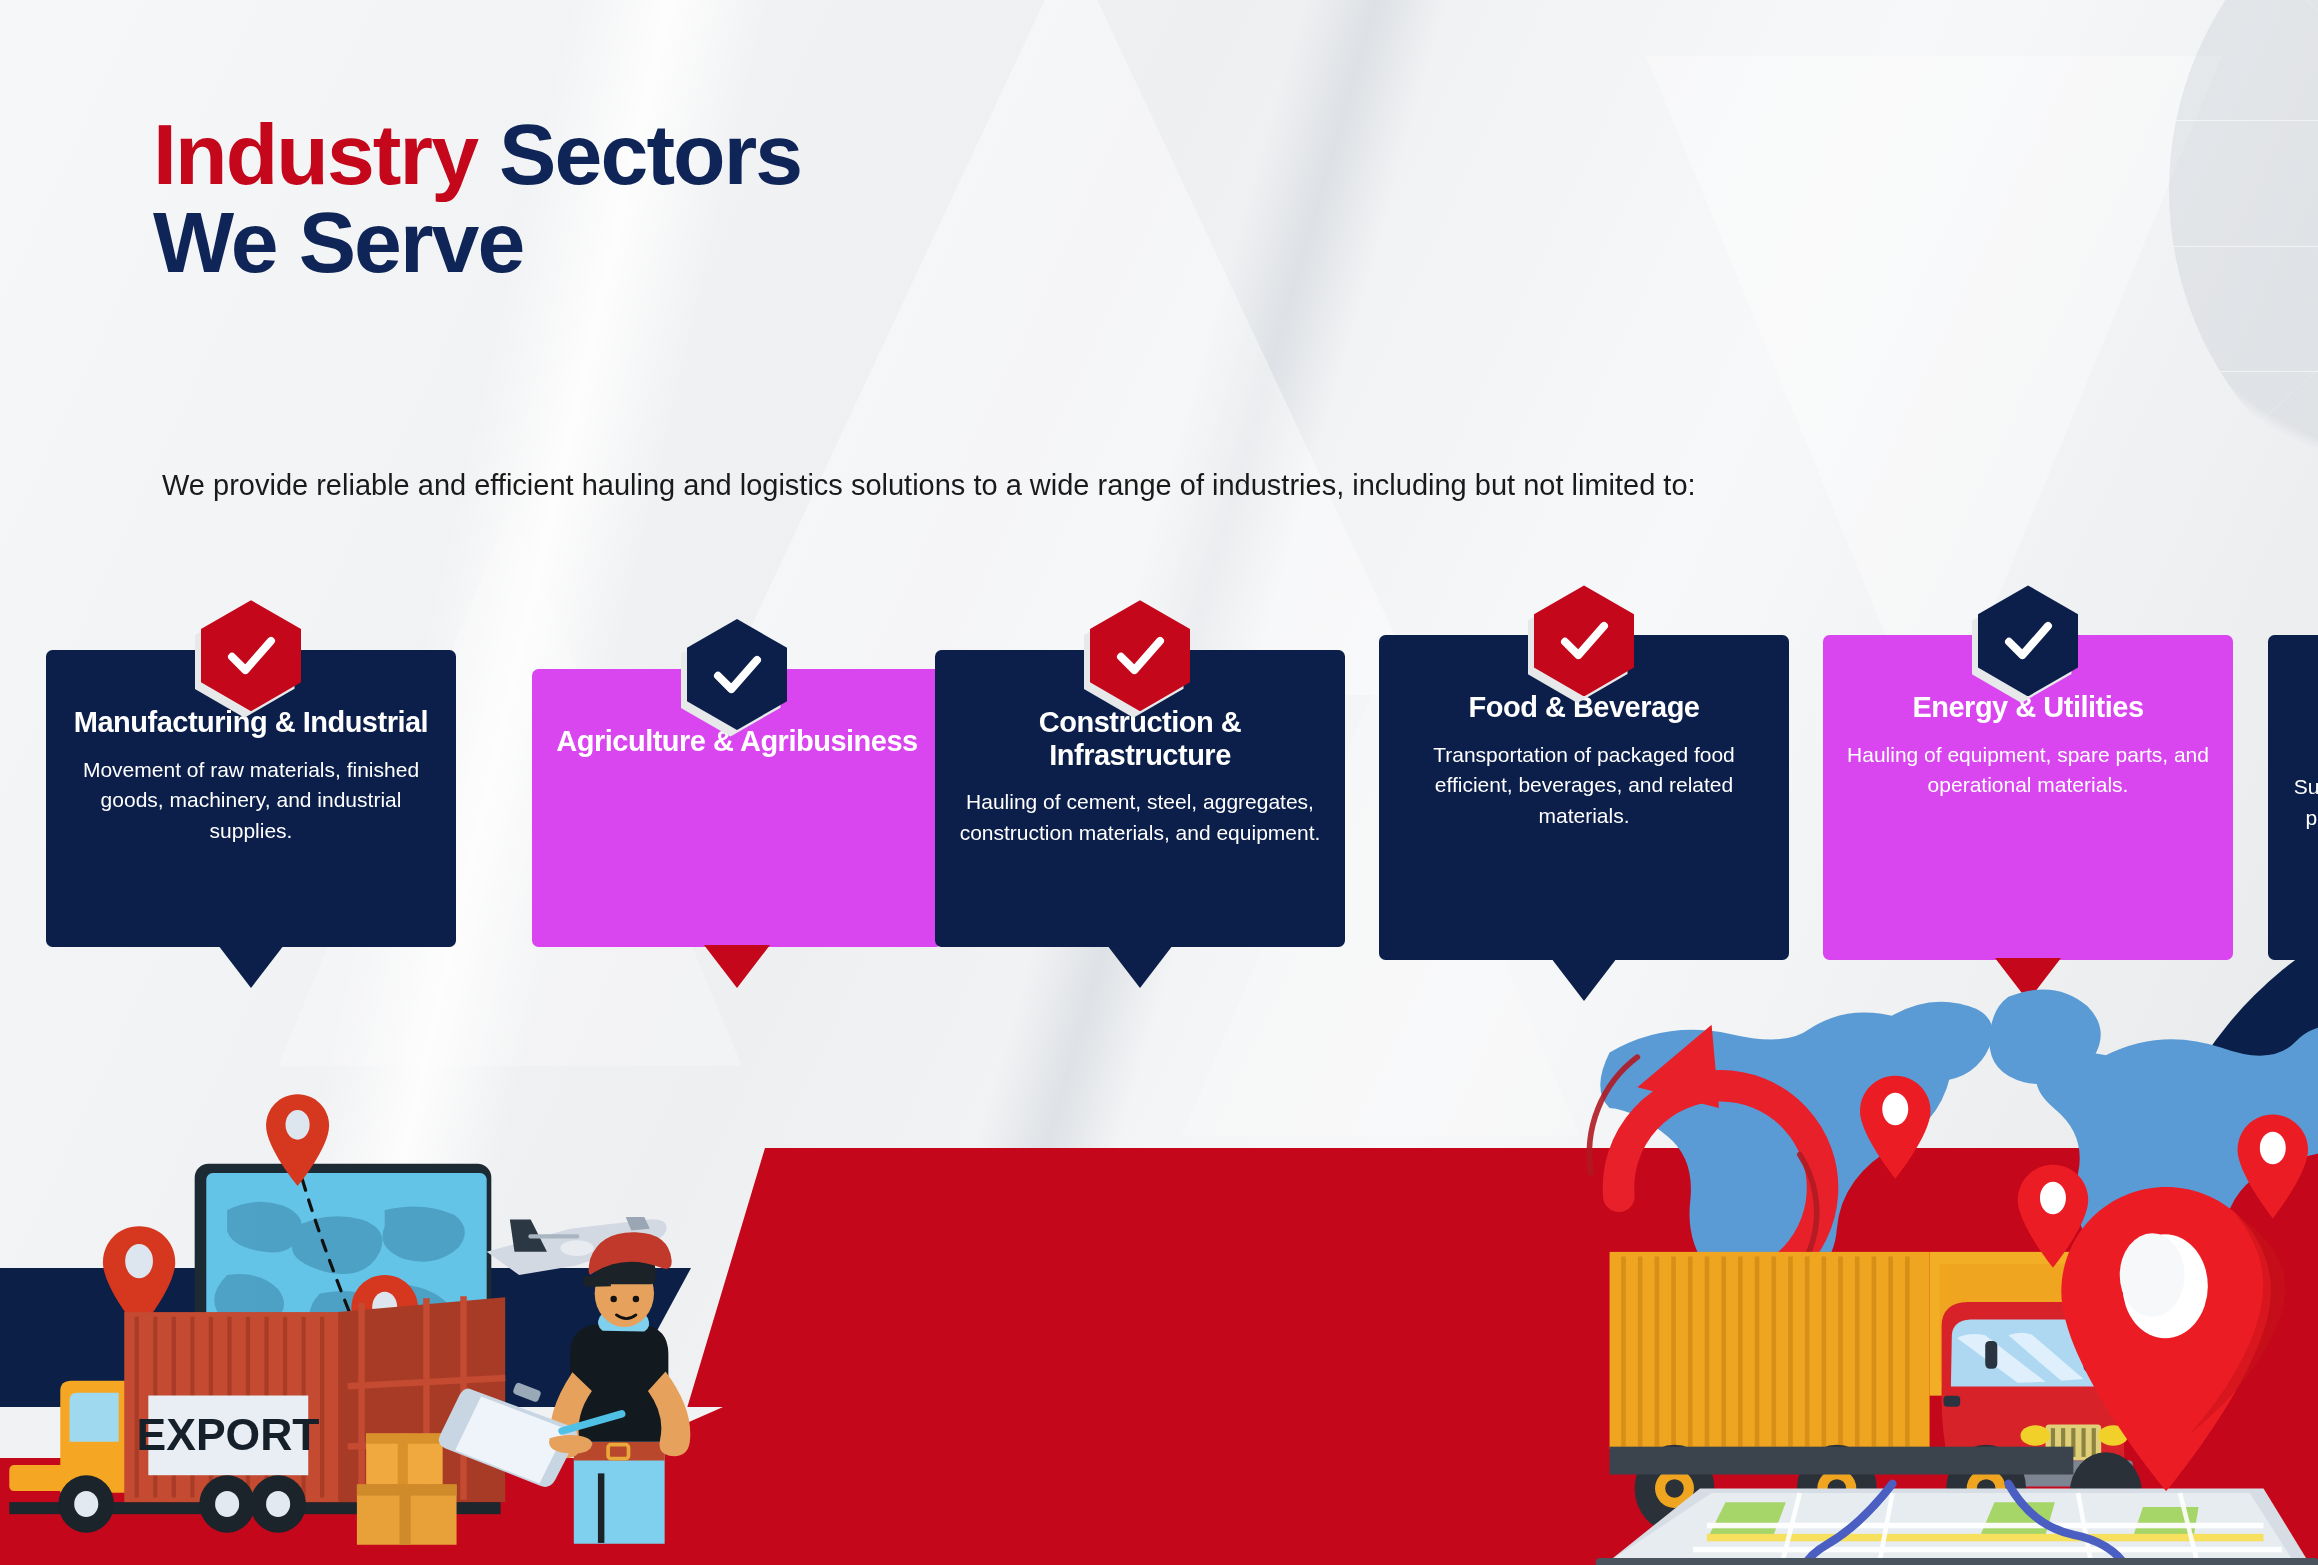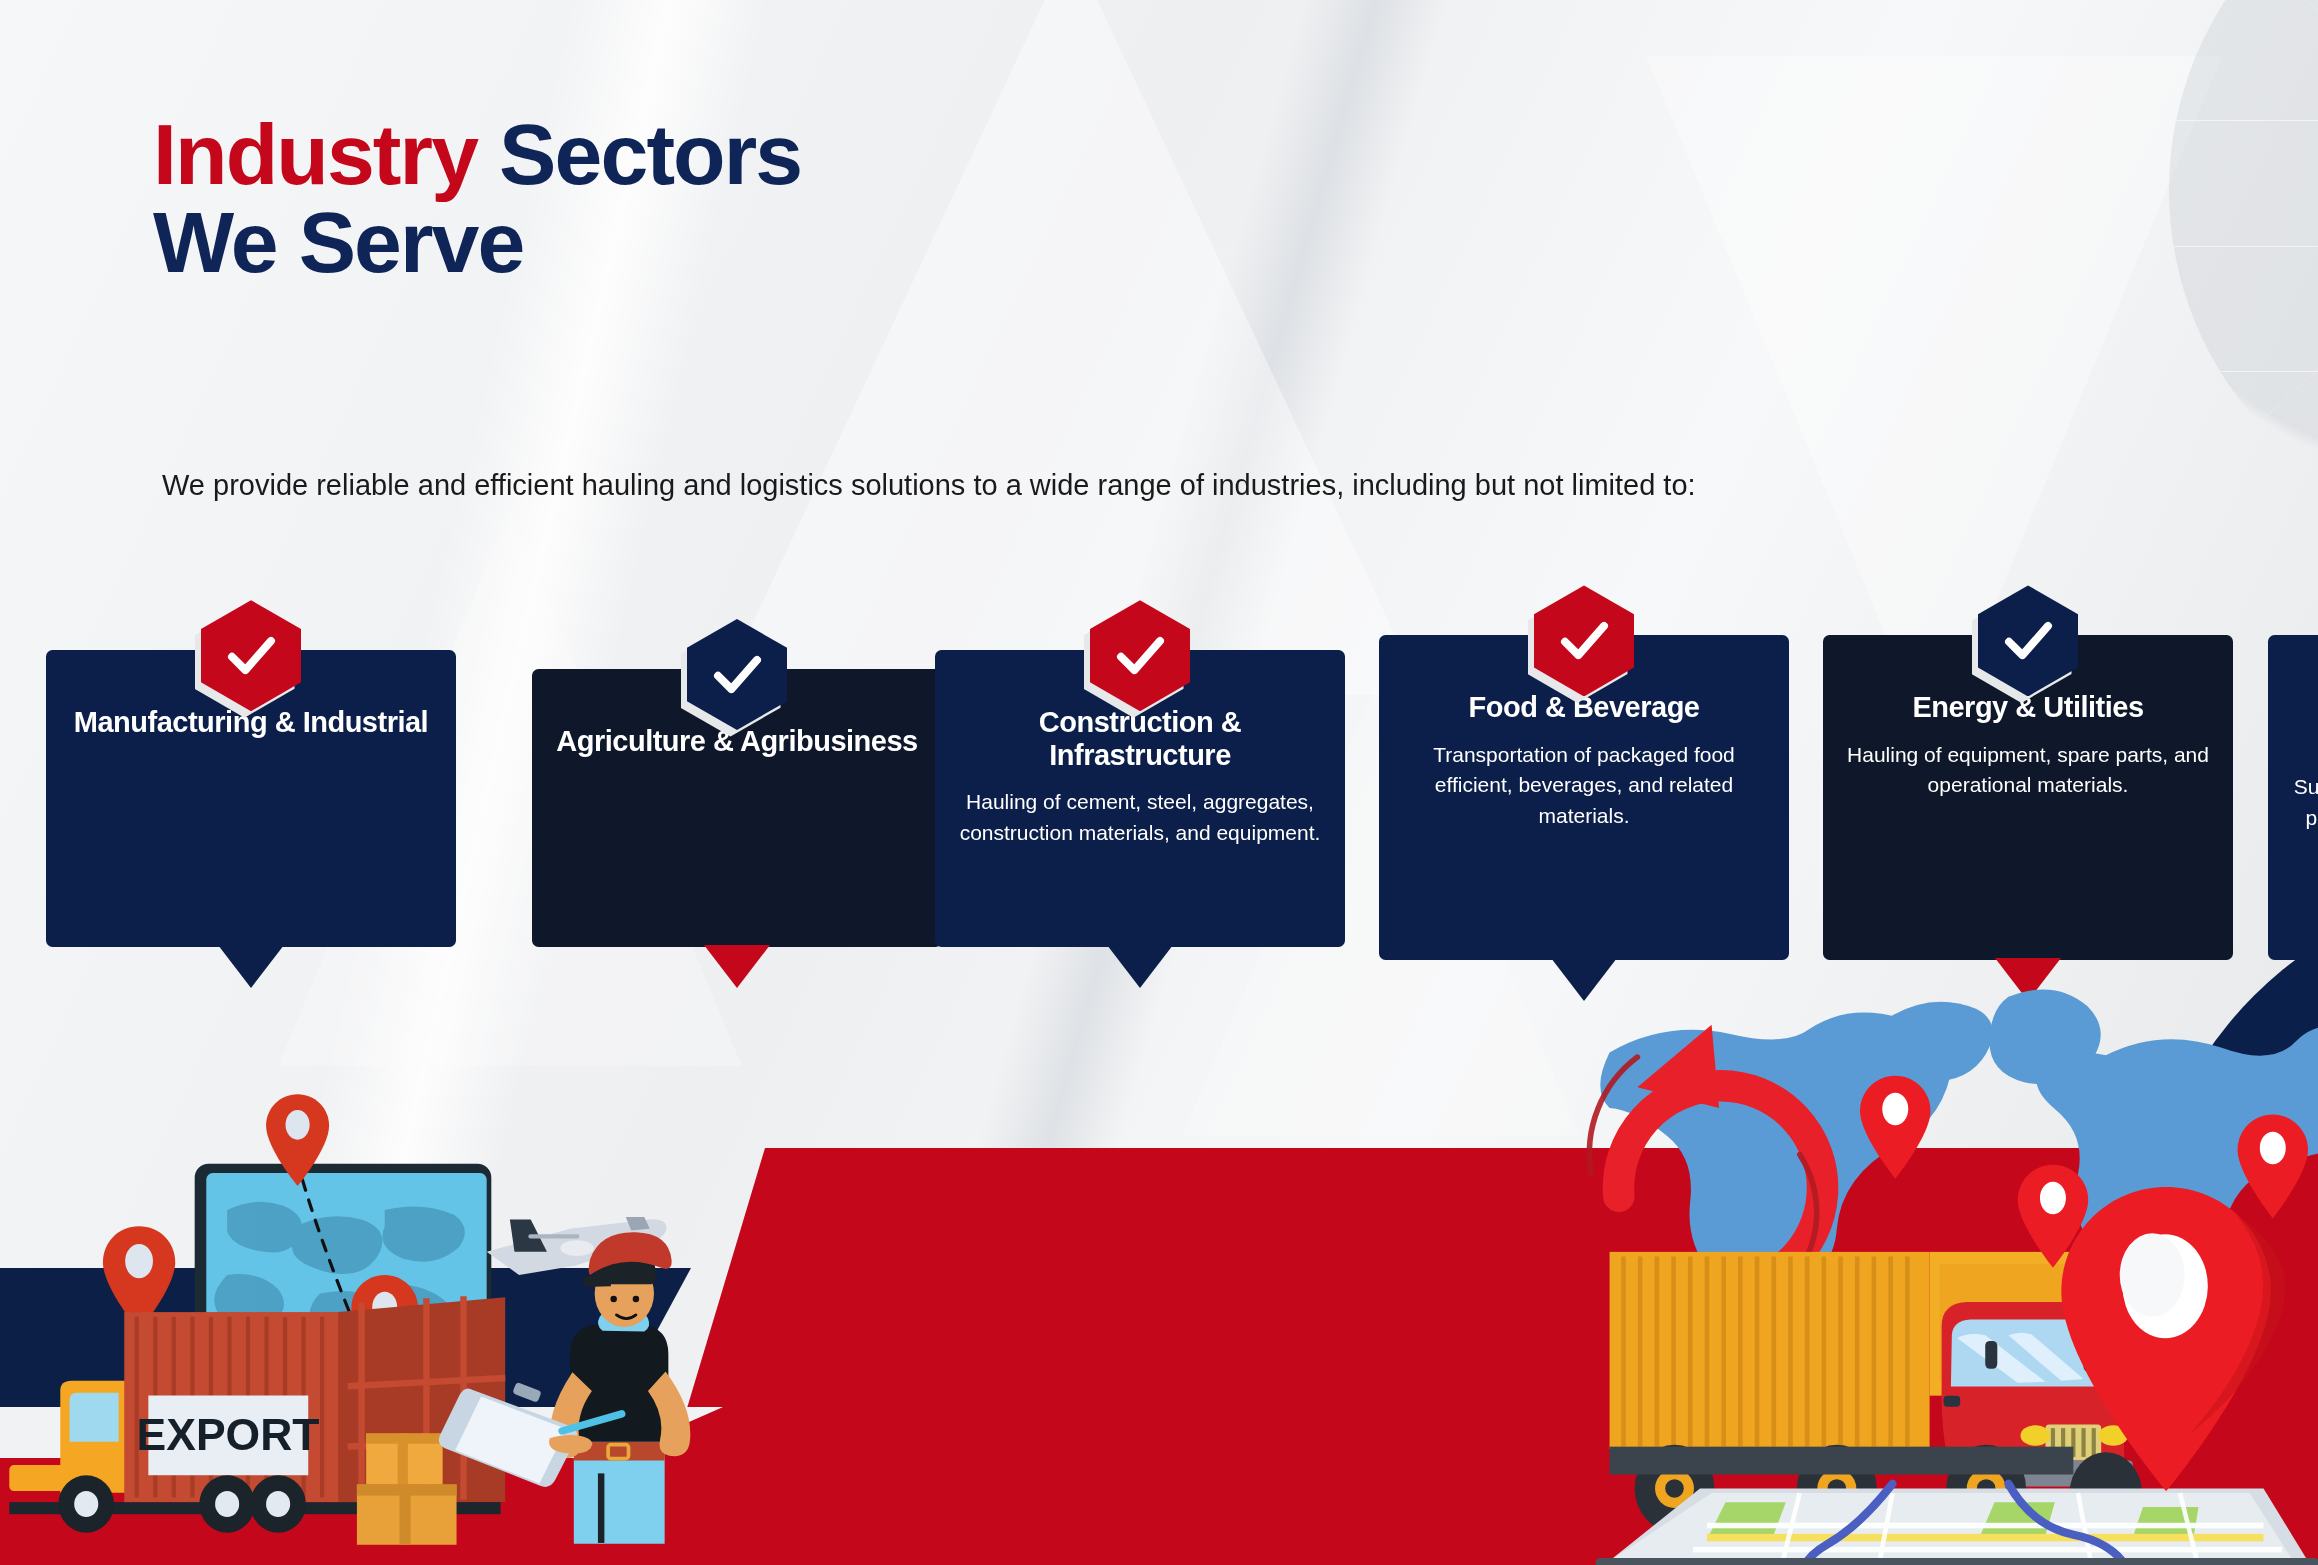--- a/index.html
+++ b/index.html
@@ -116,21 +116,21 @@
 
   
   .cards{ position:absolute; left:0; top:640px; width:2782px; height:380px; }
   .card{
     position:absolute; width:410px;
     border-radius:6.5px;
     color:#fff; text-align:center;
     padding:56px 21.3px 16px;
   }
   .card.navy{ background:#0b1f4a; }
-  .card.red { background:#0f172a; }
+  .card.red { background:#d946ef; }
   .card .tail{
     position:absolute; left:50%; bottom:-41px; transform:translateX(-50%);
     width:0;height:0;
     border-left:33px solid transparent;
     border-right:33px solid transparent;
   }
   .card.navy .tail{ border-top:43px solid #0b1f4a; }
   .card.red  .tail{ border-top:43px solid #c4071b; }
 
   .badge{
@@ -203,20 +203,21 @@
   <div class="card navy" style="left:46px;  top:10.2px;  min-height:297px;">
     <div class="badge">
       <div class="hexshadow"></div>
       <div class="hex red">
         <svg viewBox="0 0 100 100">
           <path d="M18 52 L40 74 L82 26" fill="none" stroke="#fff" stroke-width="13" stroke-linecap="round" stroke-linejoin="round"></path>
         </svg>
       </div>
     </div>
     <div class="card-title">Manufacturing &amp; Industrial</div>
+    <div class="card-desc">Movement of raw materials, finished goods, machinery, and industrial supplies.</div>
     <div class="tail"></div>
   </div>
 
   <div class="card red" style="left:491px; top:29px;  min-height:278px;margin-left:41px;">
     <div class="badge">
       <div class="hexshadow"></div>
       <div class="hex navy">
         <svg viewBox="0 0 100 100">
           <path d="M18 52 L40 74 L82 26" fill="none" stroke="#fff" stroke-width="13" stroke-linecap="round" stroke-linejoin="round"></path>
         </svg>

